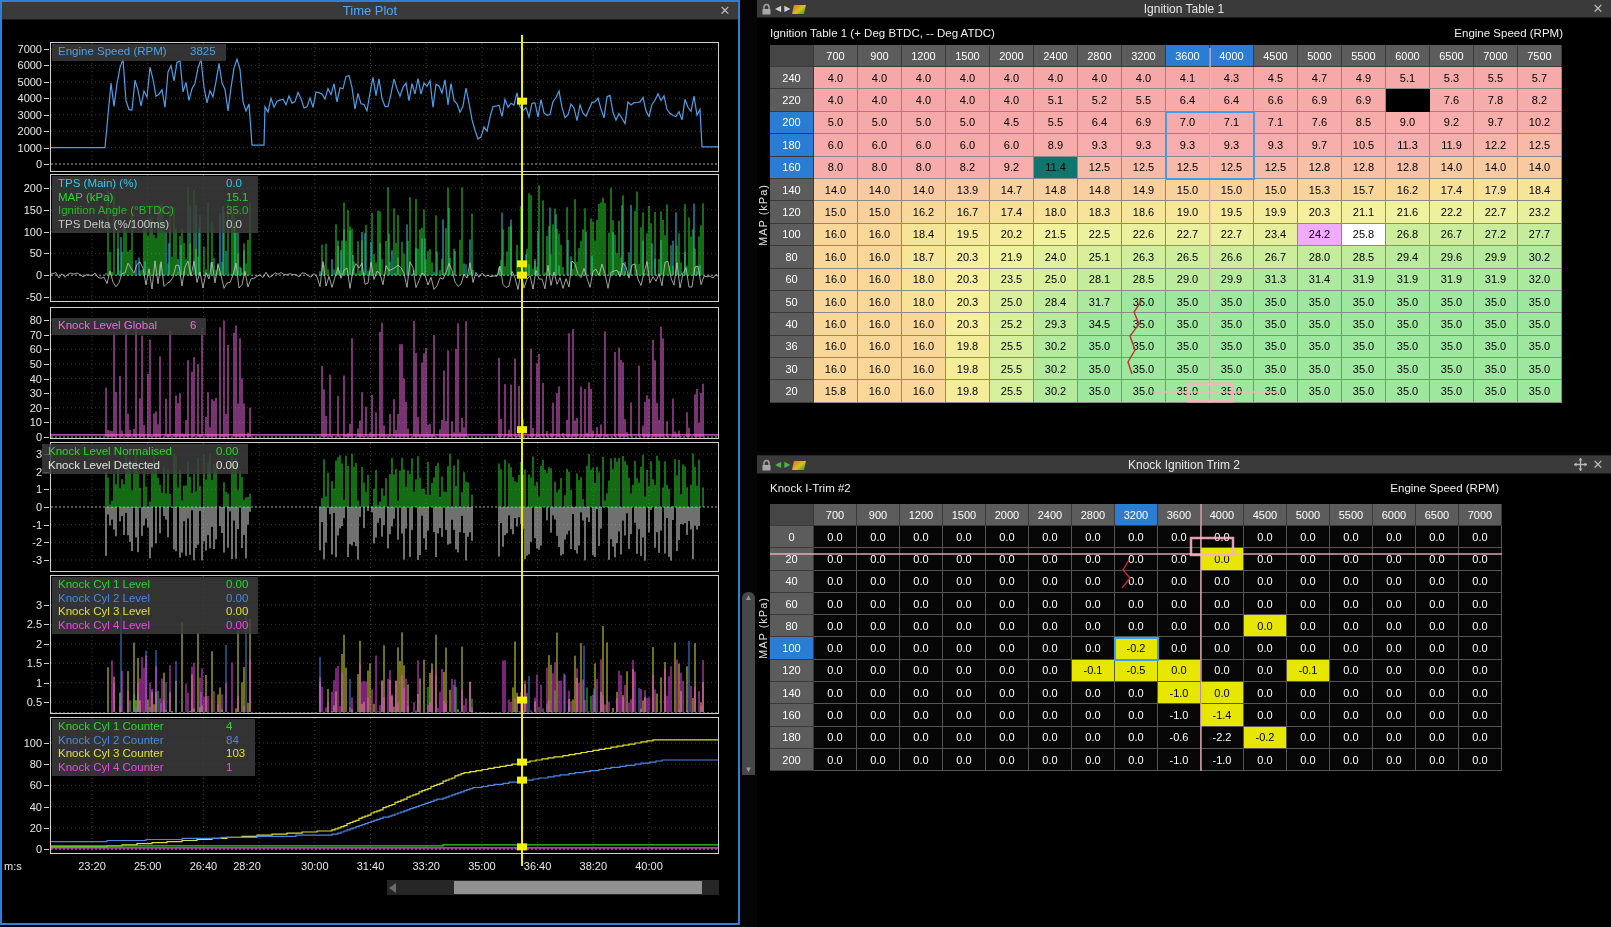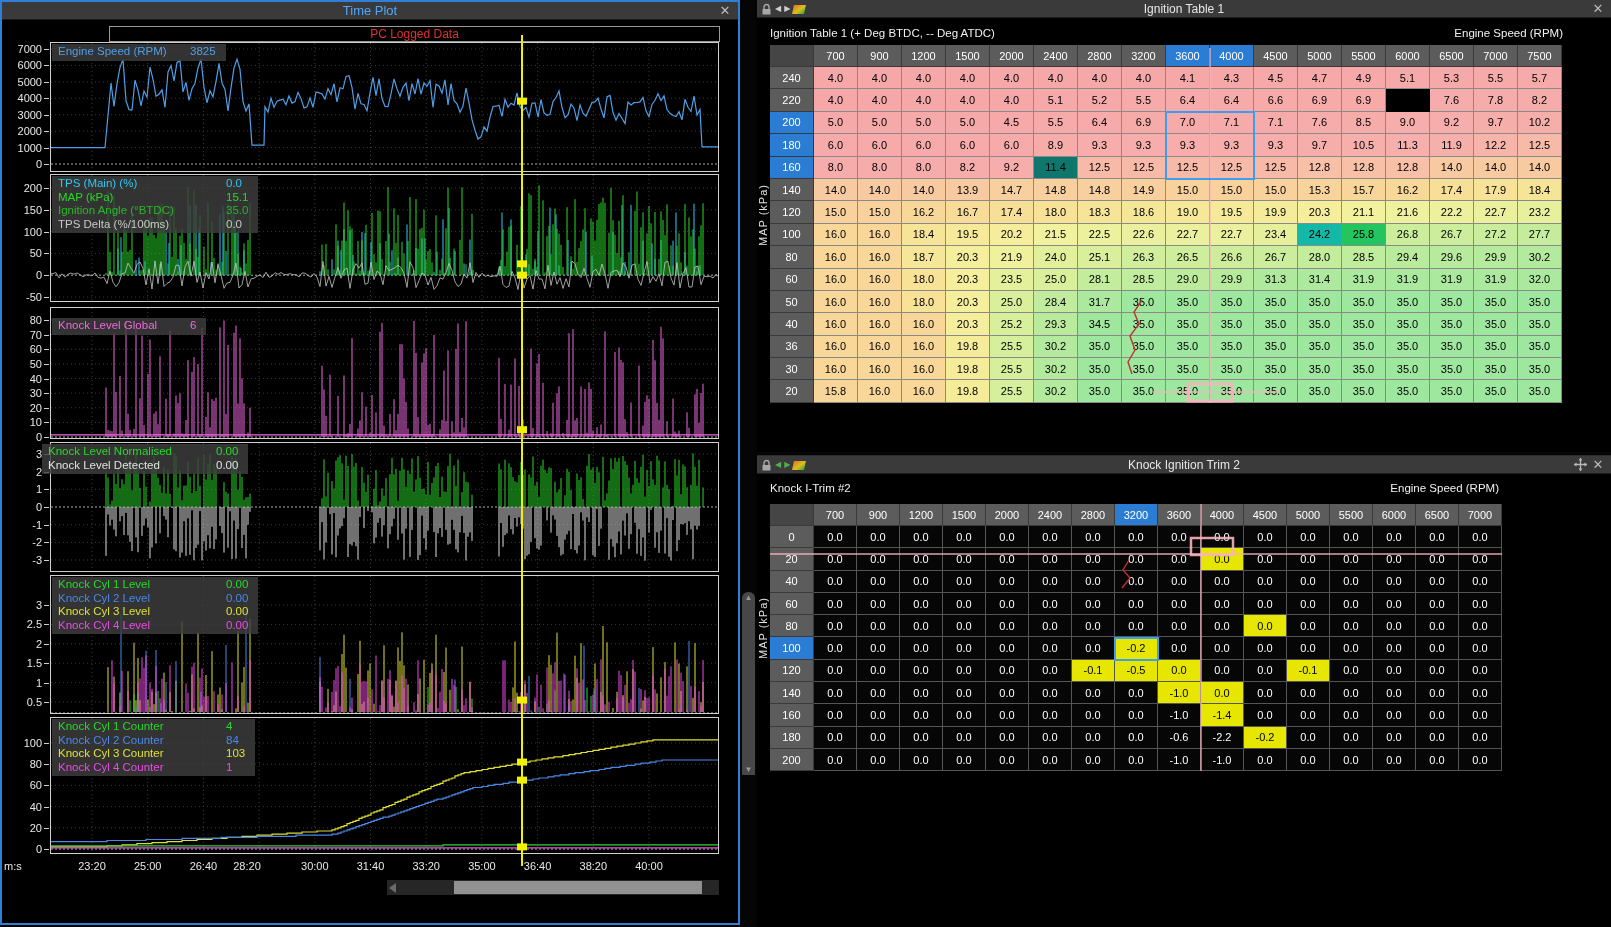--- a/index.html
+++ b/index.html
@@ -60,21 +60,20 @@
 <body>
 
 <div class="screen">
 
   <section class="window" id="tp-window">
     <div class="titlebar">
       <span class="tp-title">Time Plot</span>
       <span class="close-icon">✕</span>
     </div>
     <div id="tp-content">
-      <div class="pc-header">PC Logged Data</div>
 
       <div class="hscroll-track">
         <div class="hscroll-arrow"></div>
         <div class="hscroll-thumb"></div>
       </div>
     <div class="ytick" style="left: 0px; top: 23px;">7000</div>
         <div class="ytick-dash" style="top: 29px;"></div>
         <div class="ytick" style="left: 0px; top: 39.4286px;">6000</div>
         <div class="ytick-dash" style="top: 45.4286px;"></div>
         <div class="ytick" style="left: 0px; top: 55.8571px;">5000</div>
@@ -593,22 +592,22 @@
               <div class="vcell" style="width: 44px; background: rgb(248, 215, 152);">16.0</div>
               <div class="vcell" style="width: 44px; background: rgb(246, 229, 152);">18.4</div>
               <div class="vcell" style="width: 44px; background: rgb(246, 234, 154);">19.5</div>
               <div class="vcell" style="width: 44px; background: rgb(245, 237, 156);">20.2</div>
               <div class="vcell" style="width: 44px; background: rgb(241, 241, 158);">21.5</div>
               <div class="vcell" style="width: 44px; background: rgb(235, 241, 157);">22.5</div>
               <div class="vcell" style="width: 44px; background: rgb(234, 240, 157);">22.6</div>
               <div class="vcell" style="width: 44px; background: rgb(234, 240, 157);">22.7</div>
               <div class="vcell" style="width: 44px; background: rgb(234, 240, 157);">22.7</div>
               <div class="vcell" style="width: 44px; background: rgb(230, 240, 156);">23.4</div>
-              <div class="vcell" style="width: 44px; background: #14b8a6;">24.2</div>
-              <div class="vcell" style="width: 44px; background: #22c55e; text-align: right;">25.8</div>
+              <div class="vcell" style="width: 44px; background: #f0abfc;">24.2</div>
+              <div class="vcell" style="width: 44px; background: #ffffff; text-align: right;">25.8</div>
               <div class="vcell" style="width: 44px; background: rgb(204, 237, 156);">26.8</div>
               <div class="vcell" style="width: 44px; background: rgb(204, 237, 156);">26.7</div>
               <div class="vcell" style="width: 44px; background: rgb(201, 237, 156);">27.2</div>
               <div class="vcell" style="width: 44px; background: rgb(197, 236, 156);">27.7</div>
             </div>
             <div class="trow" style="height: 22.4px;">
               <div class="rhcell" style="width: 44px;">80</div>
               <div class="vcell" style="width: 44px; background: rgb(248, 215, 152);">16.0</div>
               <div class="vcell" style="width: 44px; background: rgb(248, 215, 152);">16.0</div>
               <div class="vcell" style="width: 44px; background: rgb(246, 230, 152);">18.7</div>

